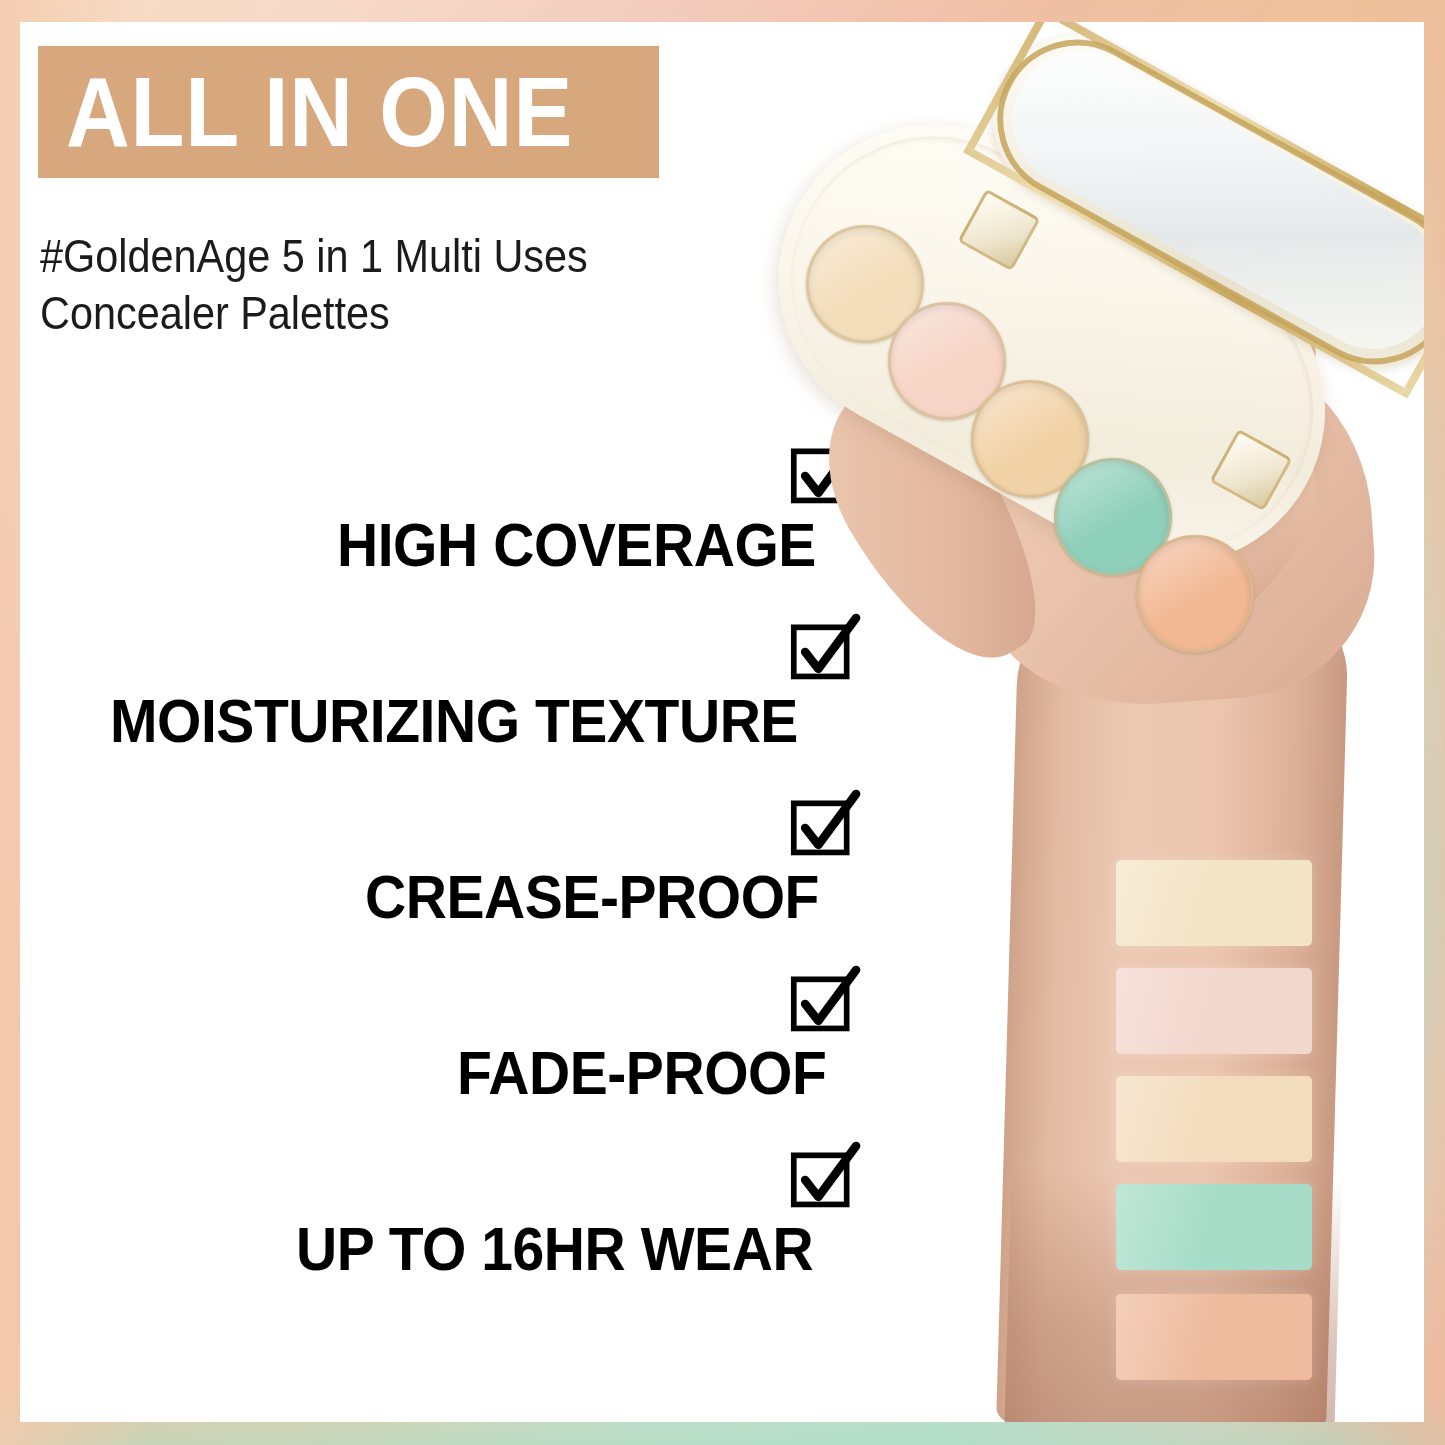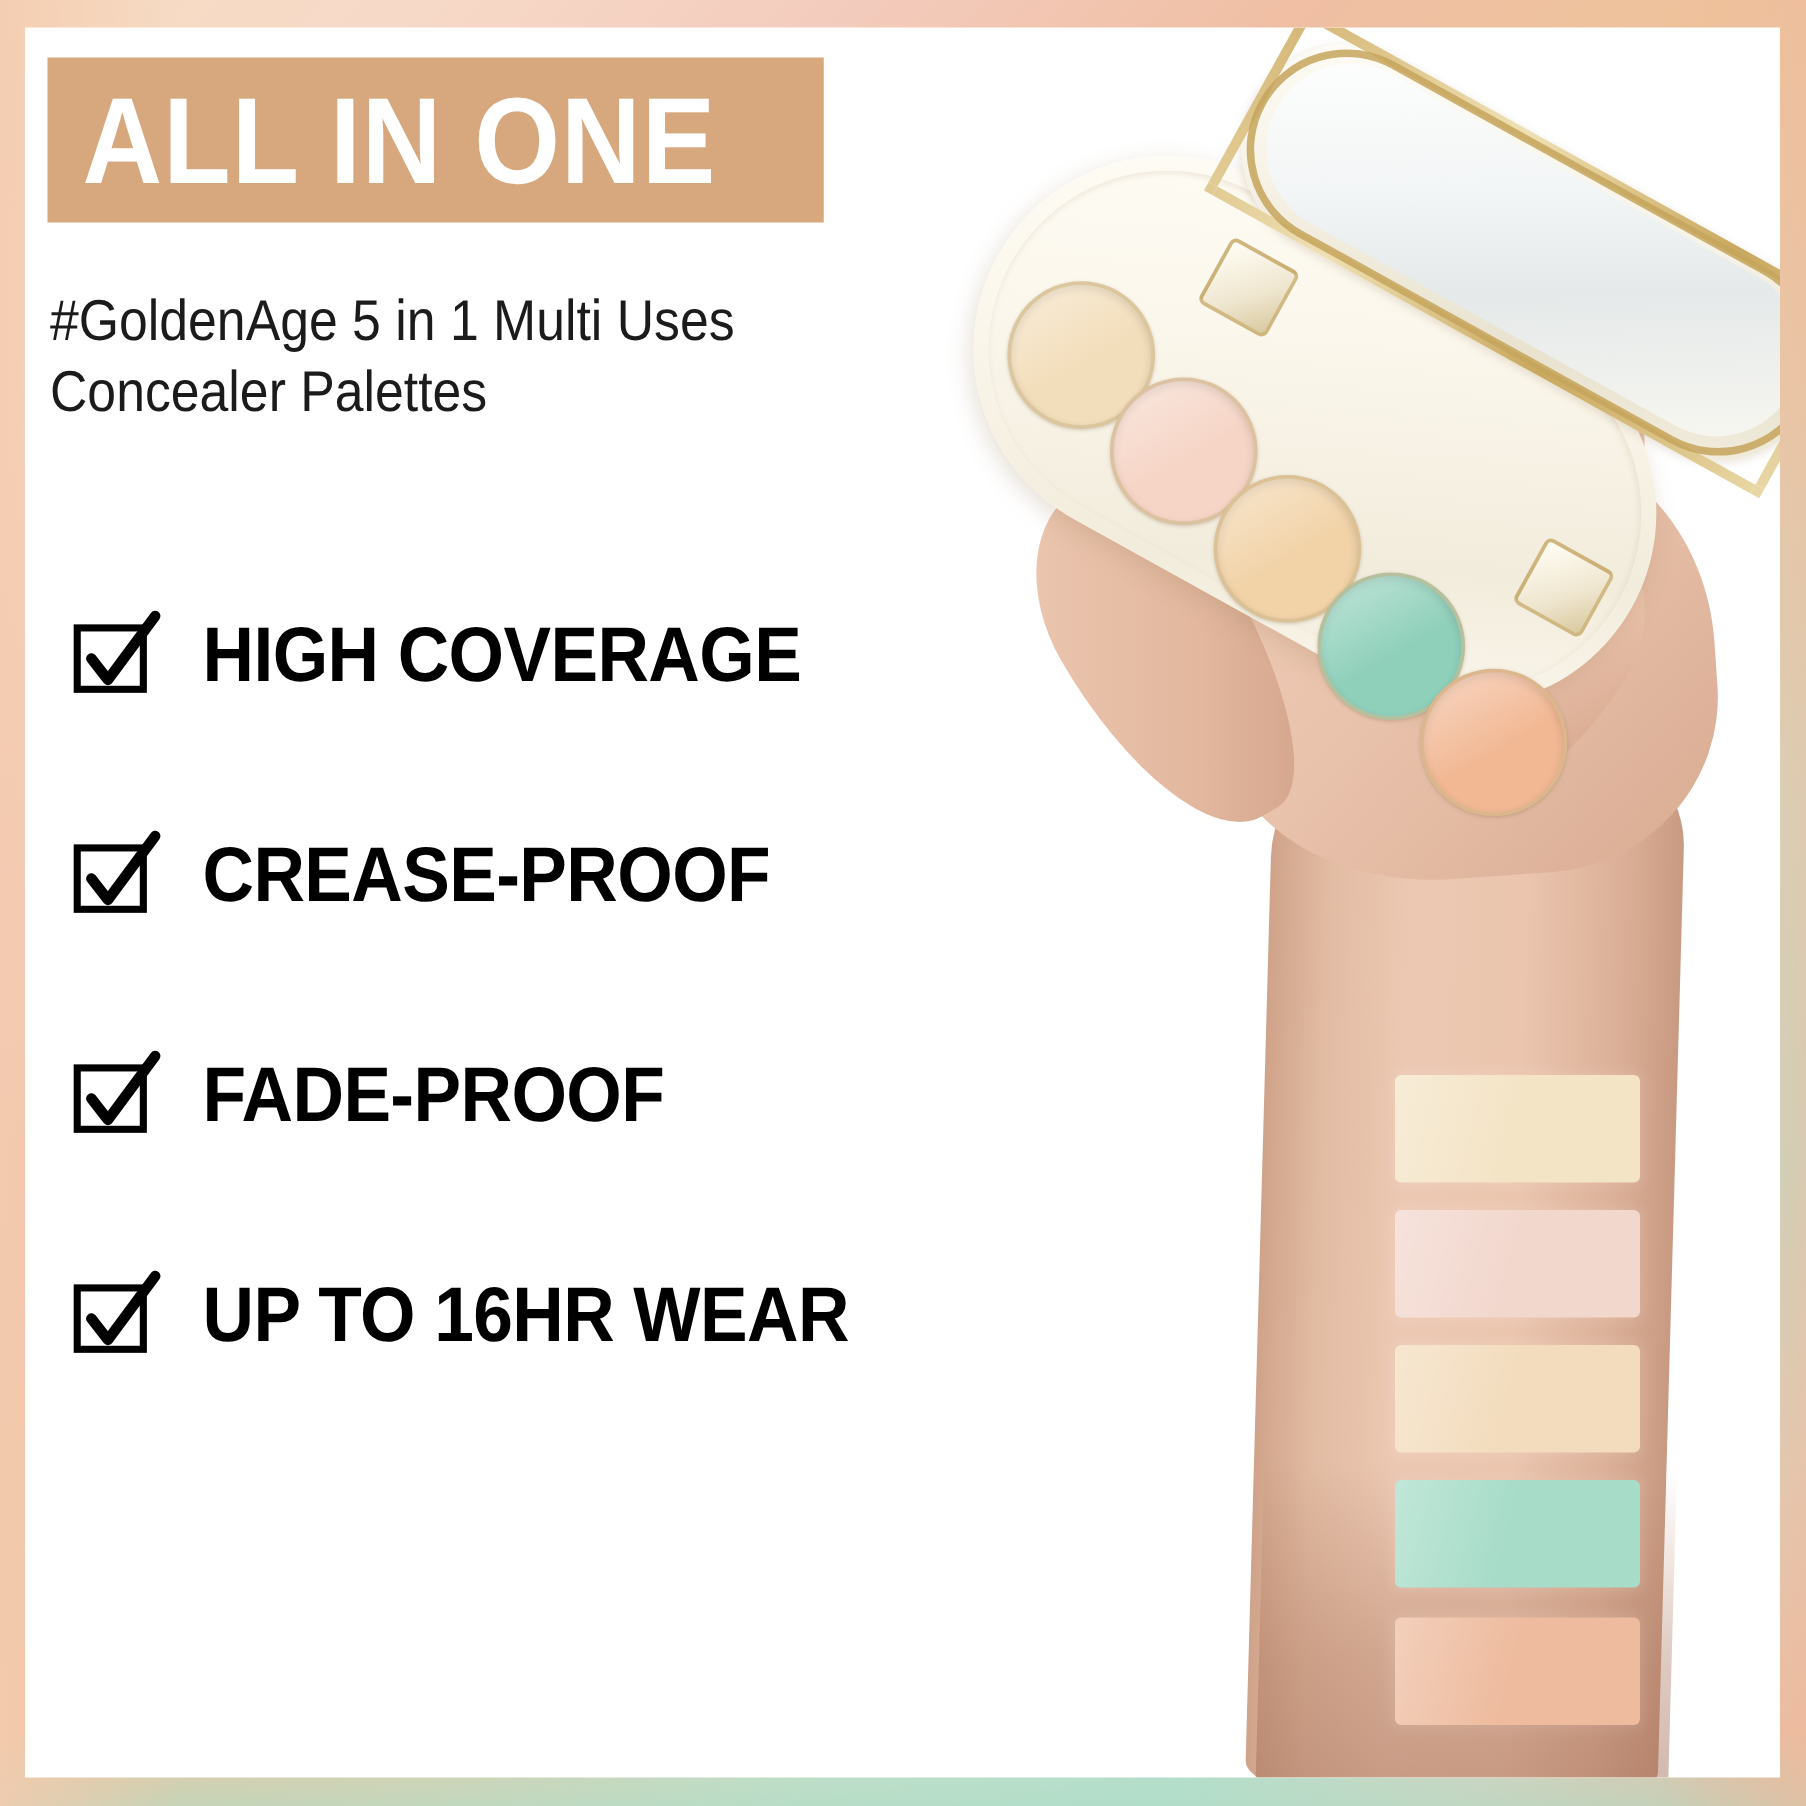--- a/index.html
+++ b/index.html
@@ -86,21 +86,22 @@
   
   #features {
     position:absolute;
     left:38px; top:412px;
     width:800px;
   }
   .feature {
     position:relative;
     height:176px;
     display:flex;
-    align-items:center;
+    align-items:flex-end;
+    flex-direction:column;
   }
   .cbx {
     flex:0 0 auto;
     width:68px; height:68px;
     position:relative;
     margin-top:6px;
   }
   .cbx svg { display:block; width:68px; height:68px; overflow:visible; }
   .feature-label {
     color:#000000;
@@ -320,20 +321,29 @@
       <div class="feature">
         <span class="cbx">
           <svg viewBox="0 0 72 72">
             <rect x="4" y="12" width="56" height="52" fill="none" stroke="#000" stroke-width="6"></rect>
             <path d="M16 38 L30 56 L70 2" fill="none" stroke="#000" stroke-width="9" stroke-linecap="round" stroke-linejoin="round"></path>
           </svg>
         </span>
         <span class="feature-label">HIGH COVERAGE</span>
       </div>
 
+      <div class="feature">
+        <span class="cbx">
+          <svg viewBox="0 0 72 72">
+            <rect x="4" y="12" width="56" height="52" fill="none" stroke="#000" stroke-width="6"></rect>
+            <path d="M16 38 L30 56 L70 2" fill="none" stroke="#000" stroke-width="9" stroke-linecap="round" stroke-linejoin="round"></path>
+          </svg>
+        </span>
+        <span class="feature-label">MOISTURIZING TEXTURE</span>
+      </div>
 
       <div class="feature">
         <span class="cbx">
           <svg viewBox="0 0 72 72">
             <rect x="4" y="12" width="56" height="52" fill="none" stroke="#000" stroke-width="6"></rect>
             <path d="M16 38 L30 56 L70 2" fill="none" stroke="#000" stroke-width="9" stroke-linecap="round" stroke-linejoin="round"></path>
           </svg>
         </span>
         <span class="feature-label">CREASE-PROOF</span>
       </div>

